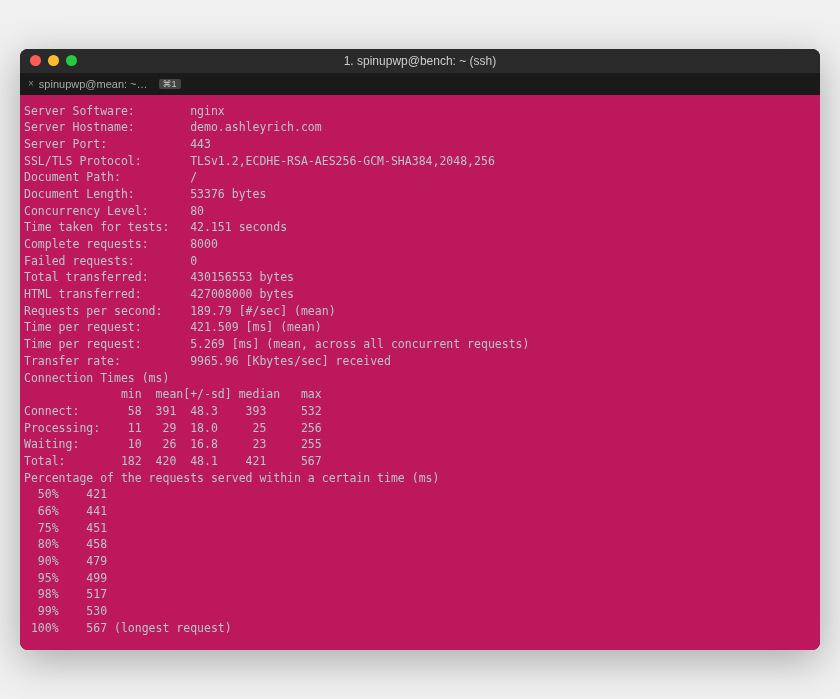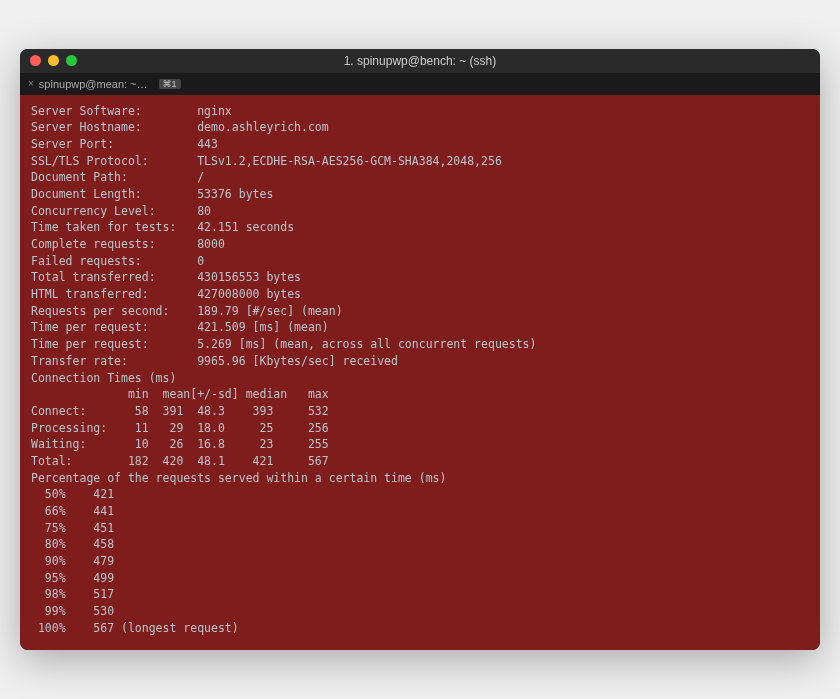--- a/index.html
+++ b/index.html
@@ -67,26 +67,26 @@
     }
     .tab-num {
       background: #444;
       color: #ccc;
       padding: 0 4px;
       border-radius: 2px;
       font-size: 9px;
       margin-left: 6px;
     }
     .terminal {
-      background: #7f1d1d;
+      background: #be185d;
       color: #b8c5cc;
       font-family: "Menlo", "Monaco", "Consolas", monospace;
       font-size: 11.5px;
       line-height: 1.45;
-      padding: 8px 12px 14px 11px;
+      padding: 8px 12px 14px 4px;
       white-space: pre;
     }
     .row { display: block; }
   </style>
 </head>
 <body>
 
 <div class="window">
   <div class="titlebar">
     <div class="traffic-lights">

